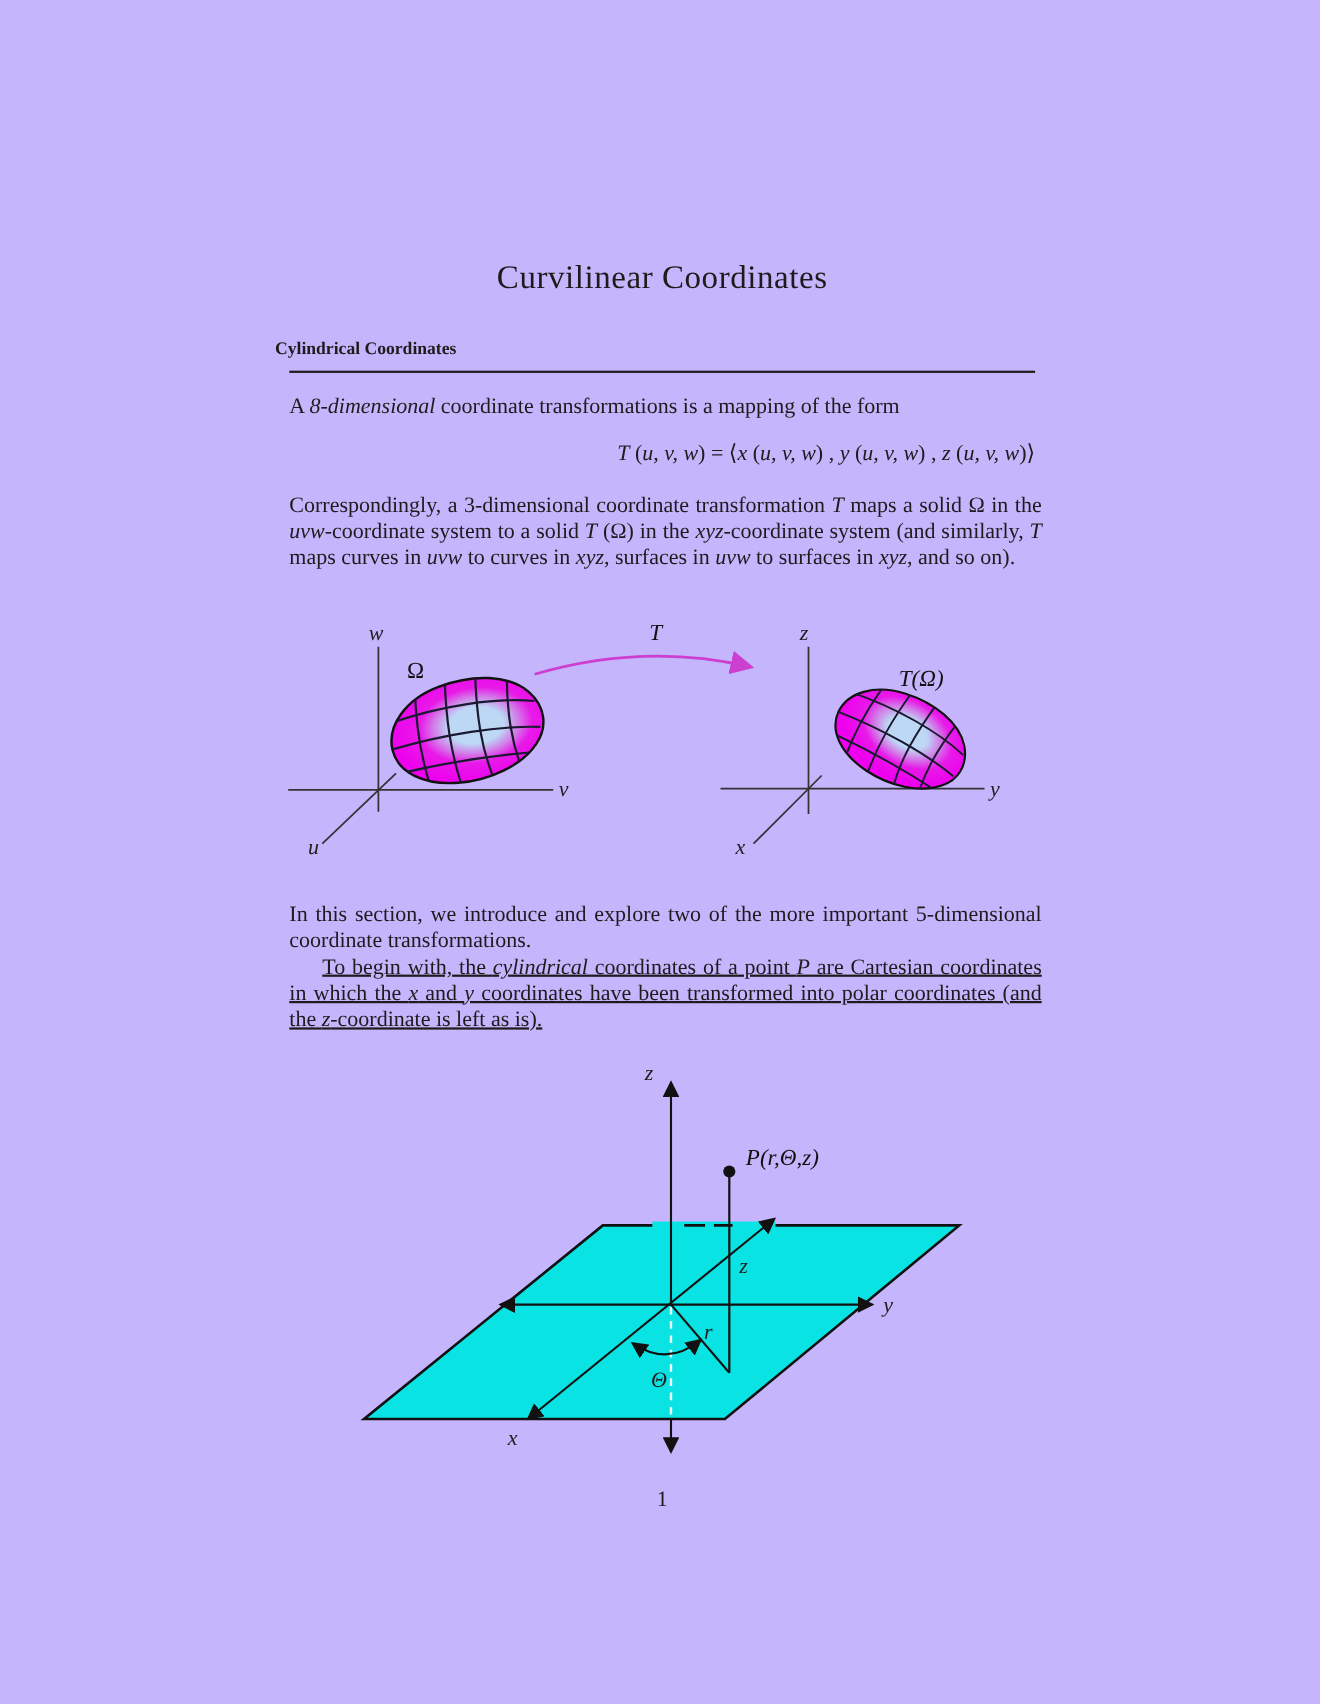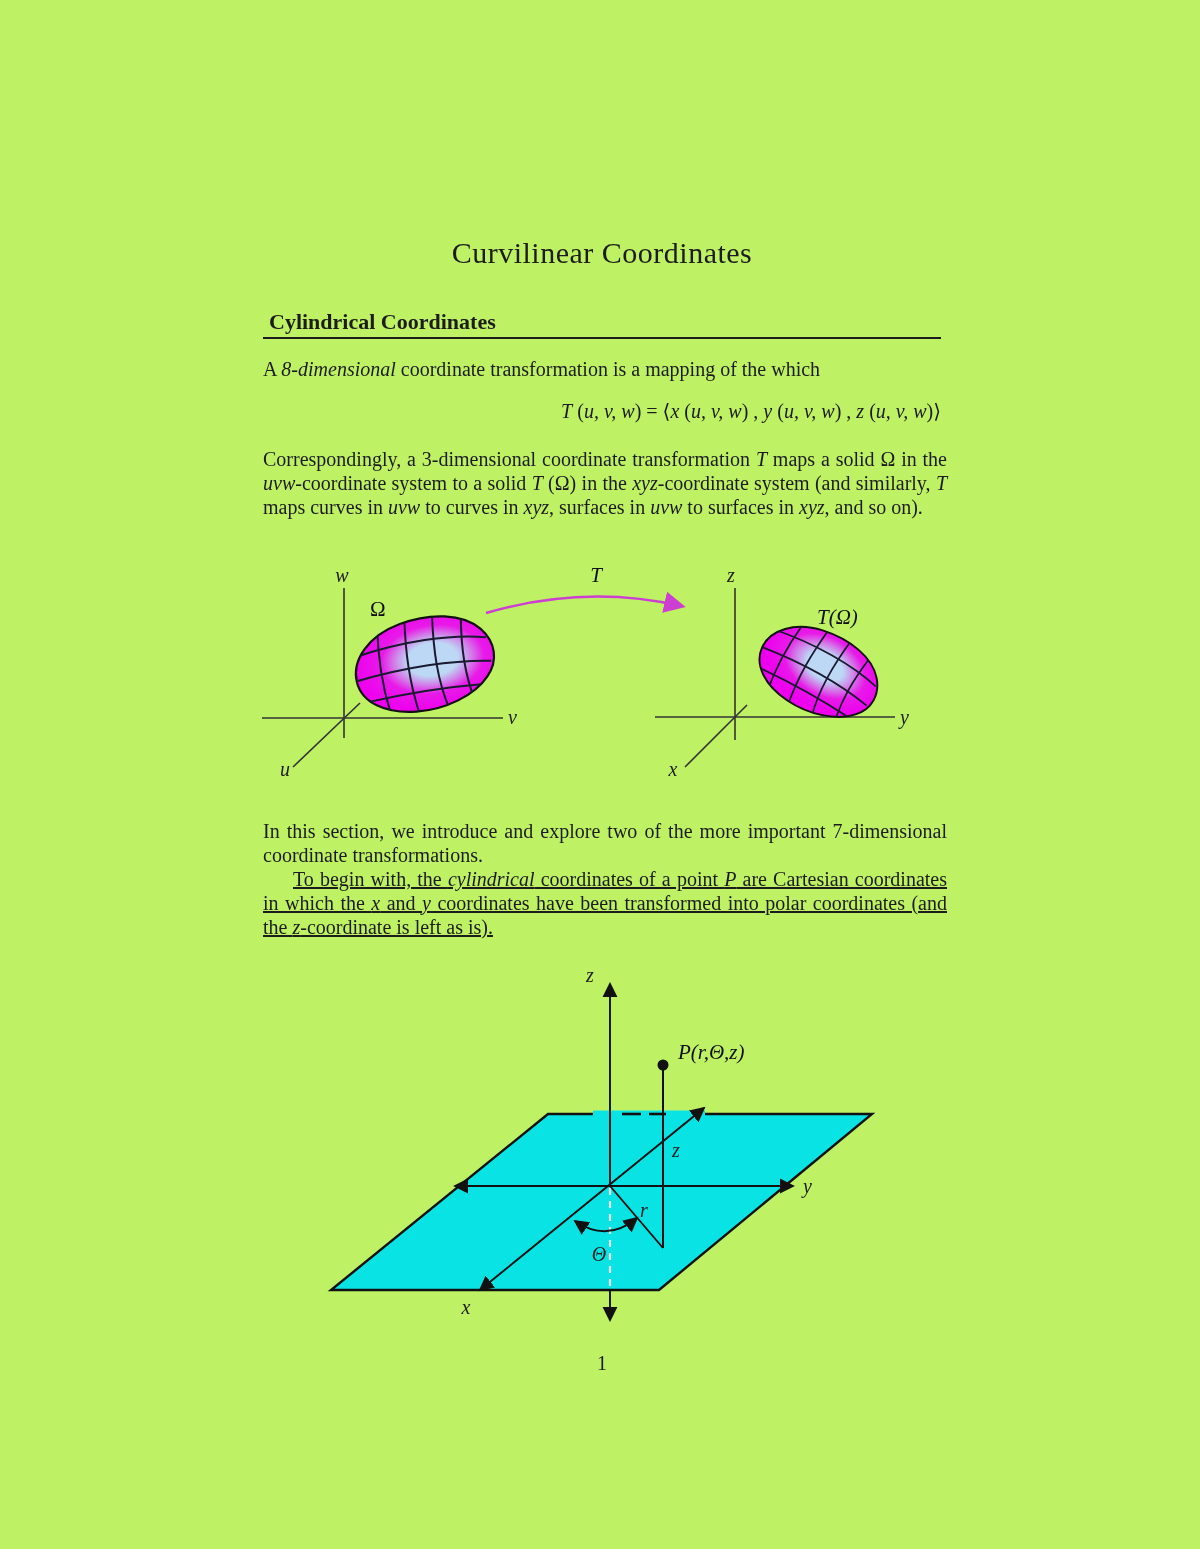--- a/index.html
+++ b/index.html
@@ -1,19 +1,19 @@
 <!DOCTYPE html>
 <html><head>
 <meta charset="utf-8">
 <style>
   html,body{margin:0;padding:0;background:#ffffff;}
   body{width:1200px;height:1549px;position:relative;font-family:"Liberation Serif","DejaVu Serif",serif;color:#1c1c1c;}
-  .page{position:absolute;left:0;top:0;width:1200px;height:1549px;background:#bef264;overflow:hidden;}
+  .page{position:absolute;left:0;top:0;width:1200px;height:1549px;background:#c4b5fd;overflow:hidden;}
   .doc-title{position:absolute;left:263px;top:236px;width:678px;text-align:center;font-size:30px;letter-spacing:.5px;}
-  .sec-head{position:absolute;left:269px;top:309px;width:678px;font-size:22px;font-weight:bold;}
+  .sec-head{position:absolute;left:250px;top:309px;width:678px;font-size:16px;font-weight:bold;}
   .sec-rule{position:absolute;left:263px;top:337px;width:678px;height:2px;background:#1c1c1c;}
   .para{position:absolute;left:263px;width:684px;font-size:20px;line-height:24px;text-align:justify;}
   .p1{top:357px;text-align:left;}
   .eqn{position:absolute;left:263px;top:399px;width:678px;text-align:right;font-size:20px;}
   .p2{top:447px;}
   .p3{top:819px;}
   .p3 .cont{text-indent:30px;text-decoration:underline;}
   .it{font-style:italic;}
   .pageno{position:absolute;left:263px;top:1352px;width:678px;text-align:center;font-size:20px;}
   .fig{position:absolute;}
@@ -24,21 +24,21 @@
 </head>
 <body>
 
 <div class="page">
 
   <div class="doc-title">Curvilinear Coordinates</div>
 
   <div class="sec-head">Cylindrical Coordinates</div>
   <div class="sec-rule"></div>
 
-  <div class="para p1"><span>A </span><span class="it">8-dimensional</span><span> coordinate transformation is a mapping of the which</span></div>
+  <div class="para p1"><span>A </span><span class="it">8-dimensional</span><span> coordinate transformations is a mapping of the form</span></div>
 
   <div class="eqn"><span class="it">T</span><span> (</span><span class="it">u, v, w</span><span>) = ⟨</span><span class="it">x</span><span> (</span><span class="it">u, v, w</span><span>) , </span><span class="it">y</span><span> (</span><span class="it">u, v, w</span><span>) , </span><span class="it">z</span><span> (</span><span class="it">u, v, w</span><span>)⟩</span></div>
 
   <div class="para p2"><span>Correspondingly, a 3-dimensional coordinate transformation </span><span class="it">T</span><span> maps a solid Ω in the </span><span class="it">uvw</span><span>-coordinate system to a solid </span><span class="it">T</span><span> (Ω) in the </span><span class="it">xyz</span><span>-coordinate system (and similarly, </span><span class="it">T</span><span> maps curves in </span><span class="it">uvw</span><span> to curves in </span><span class="it">xyz</span><span>, surfaces in </span><span class="it">uvw</span><span> to surfaces in </span><span class="it">xyz</span><span>, and so on).</span></div>
 
   <svg class="fig" style="left:255px;top:560px;" width="700" height="240" viewBox="0 0 700 240">
     <defs>
       <path id="bp" d="M -70,8 C -72,-14 -52,-36 -20,-43 C 12,-50 44,-45 60,-27 C 73,-12 73,7 60,21 C 45,38 14,48 -15,46 C -45,44 -68,30 -70,8 Z"></path>
       <radialGradient id="bg1" cx="0.56" cy="0.46" r="0.56">
         <stop offset="0%" stop-color="#bcd8f4"></stop>
@@ -103,21 +103,21 @@
     <g transform="translate(564,112) rotate(30) scale(0.88)">
       <use href="#bp" fill="url(#bg2)" stroke="#111" stroke-width="2.2"></use>
       <g clip-path="url(#cp)">
           <use href="#grid"></use>
         </g>
     </g>
     <text class="figlbl it" x="562" y="64">T(Ω)</text>
   </svg>
 
   <div class="para p3">
-    <div><span>In this section, we introduce and explore two of the more important 7-dimensional coordinate transformations.</span></div>
+    <div><span>In this section, we introduce and explore two of the more important 5-dimensional coordinate transformations.</span></div>
     <div class="cont"><span>To begin with, the </span><span class="it">cylindrical</span><span> coordinates of a point </span><span class="it">P</span><span> are Cartesian coordinates in which the </span><span class="it">x</span><span> and </span><span class="it">y</span><span> coordinates have been transformed into polar coordinates (and the </span><span class="it">z</span><span>-coordinate is left as is).</span></div>
   </div>
 
   <svg class="fig" style="left:300px;top:958px;" width="620" height="400" viewBox="0 0 620 400">
     <defs>
       <marker id="ah" markerWidth="9" markerHeight="8" refX="7" refY="4" orient="auto-start-reverse">
         <path d="M0,0 L8,4 L0,8 Z" fill="#111"></path>
       </marker>
       <marker id="ahe" markerWidth="9" markerHeight="8" refX="7" refY="4" orient="auto">
         <path d="M0,0 L8,4 L0,8 Z" fill="#111"></path>

